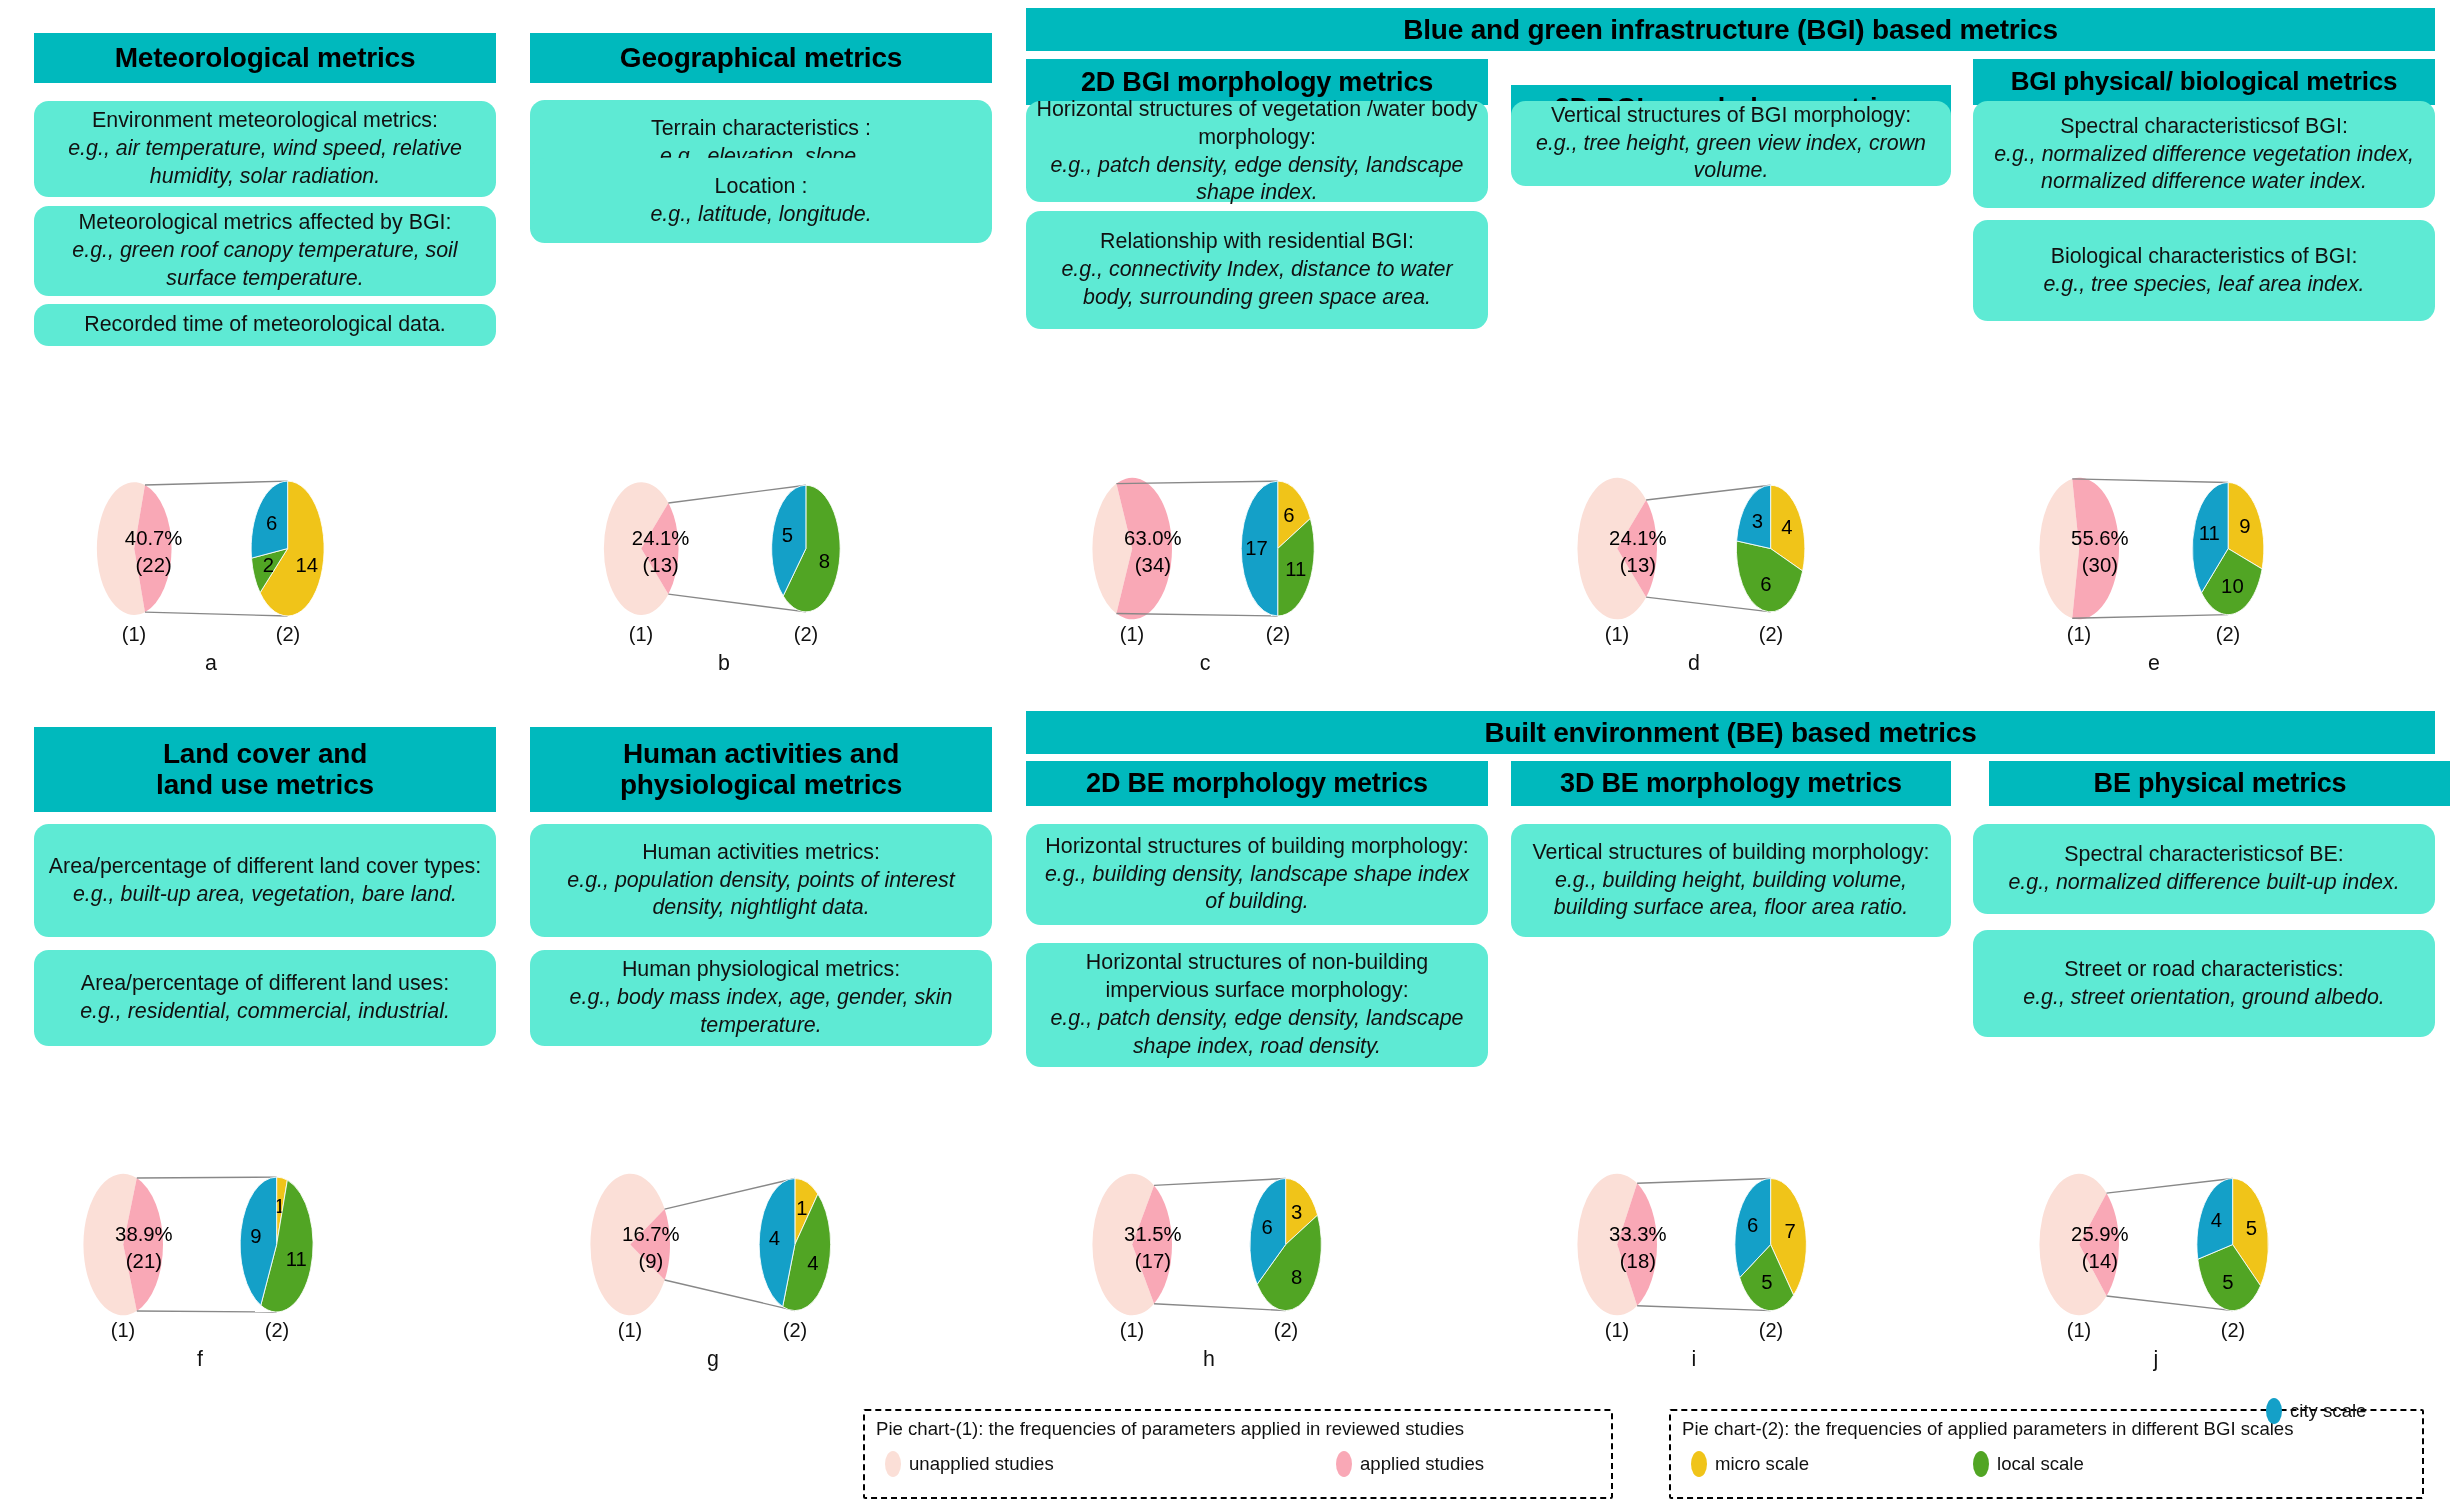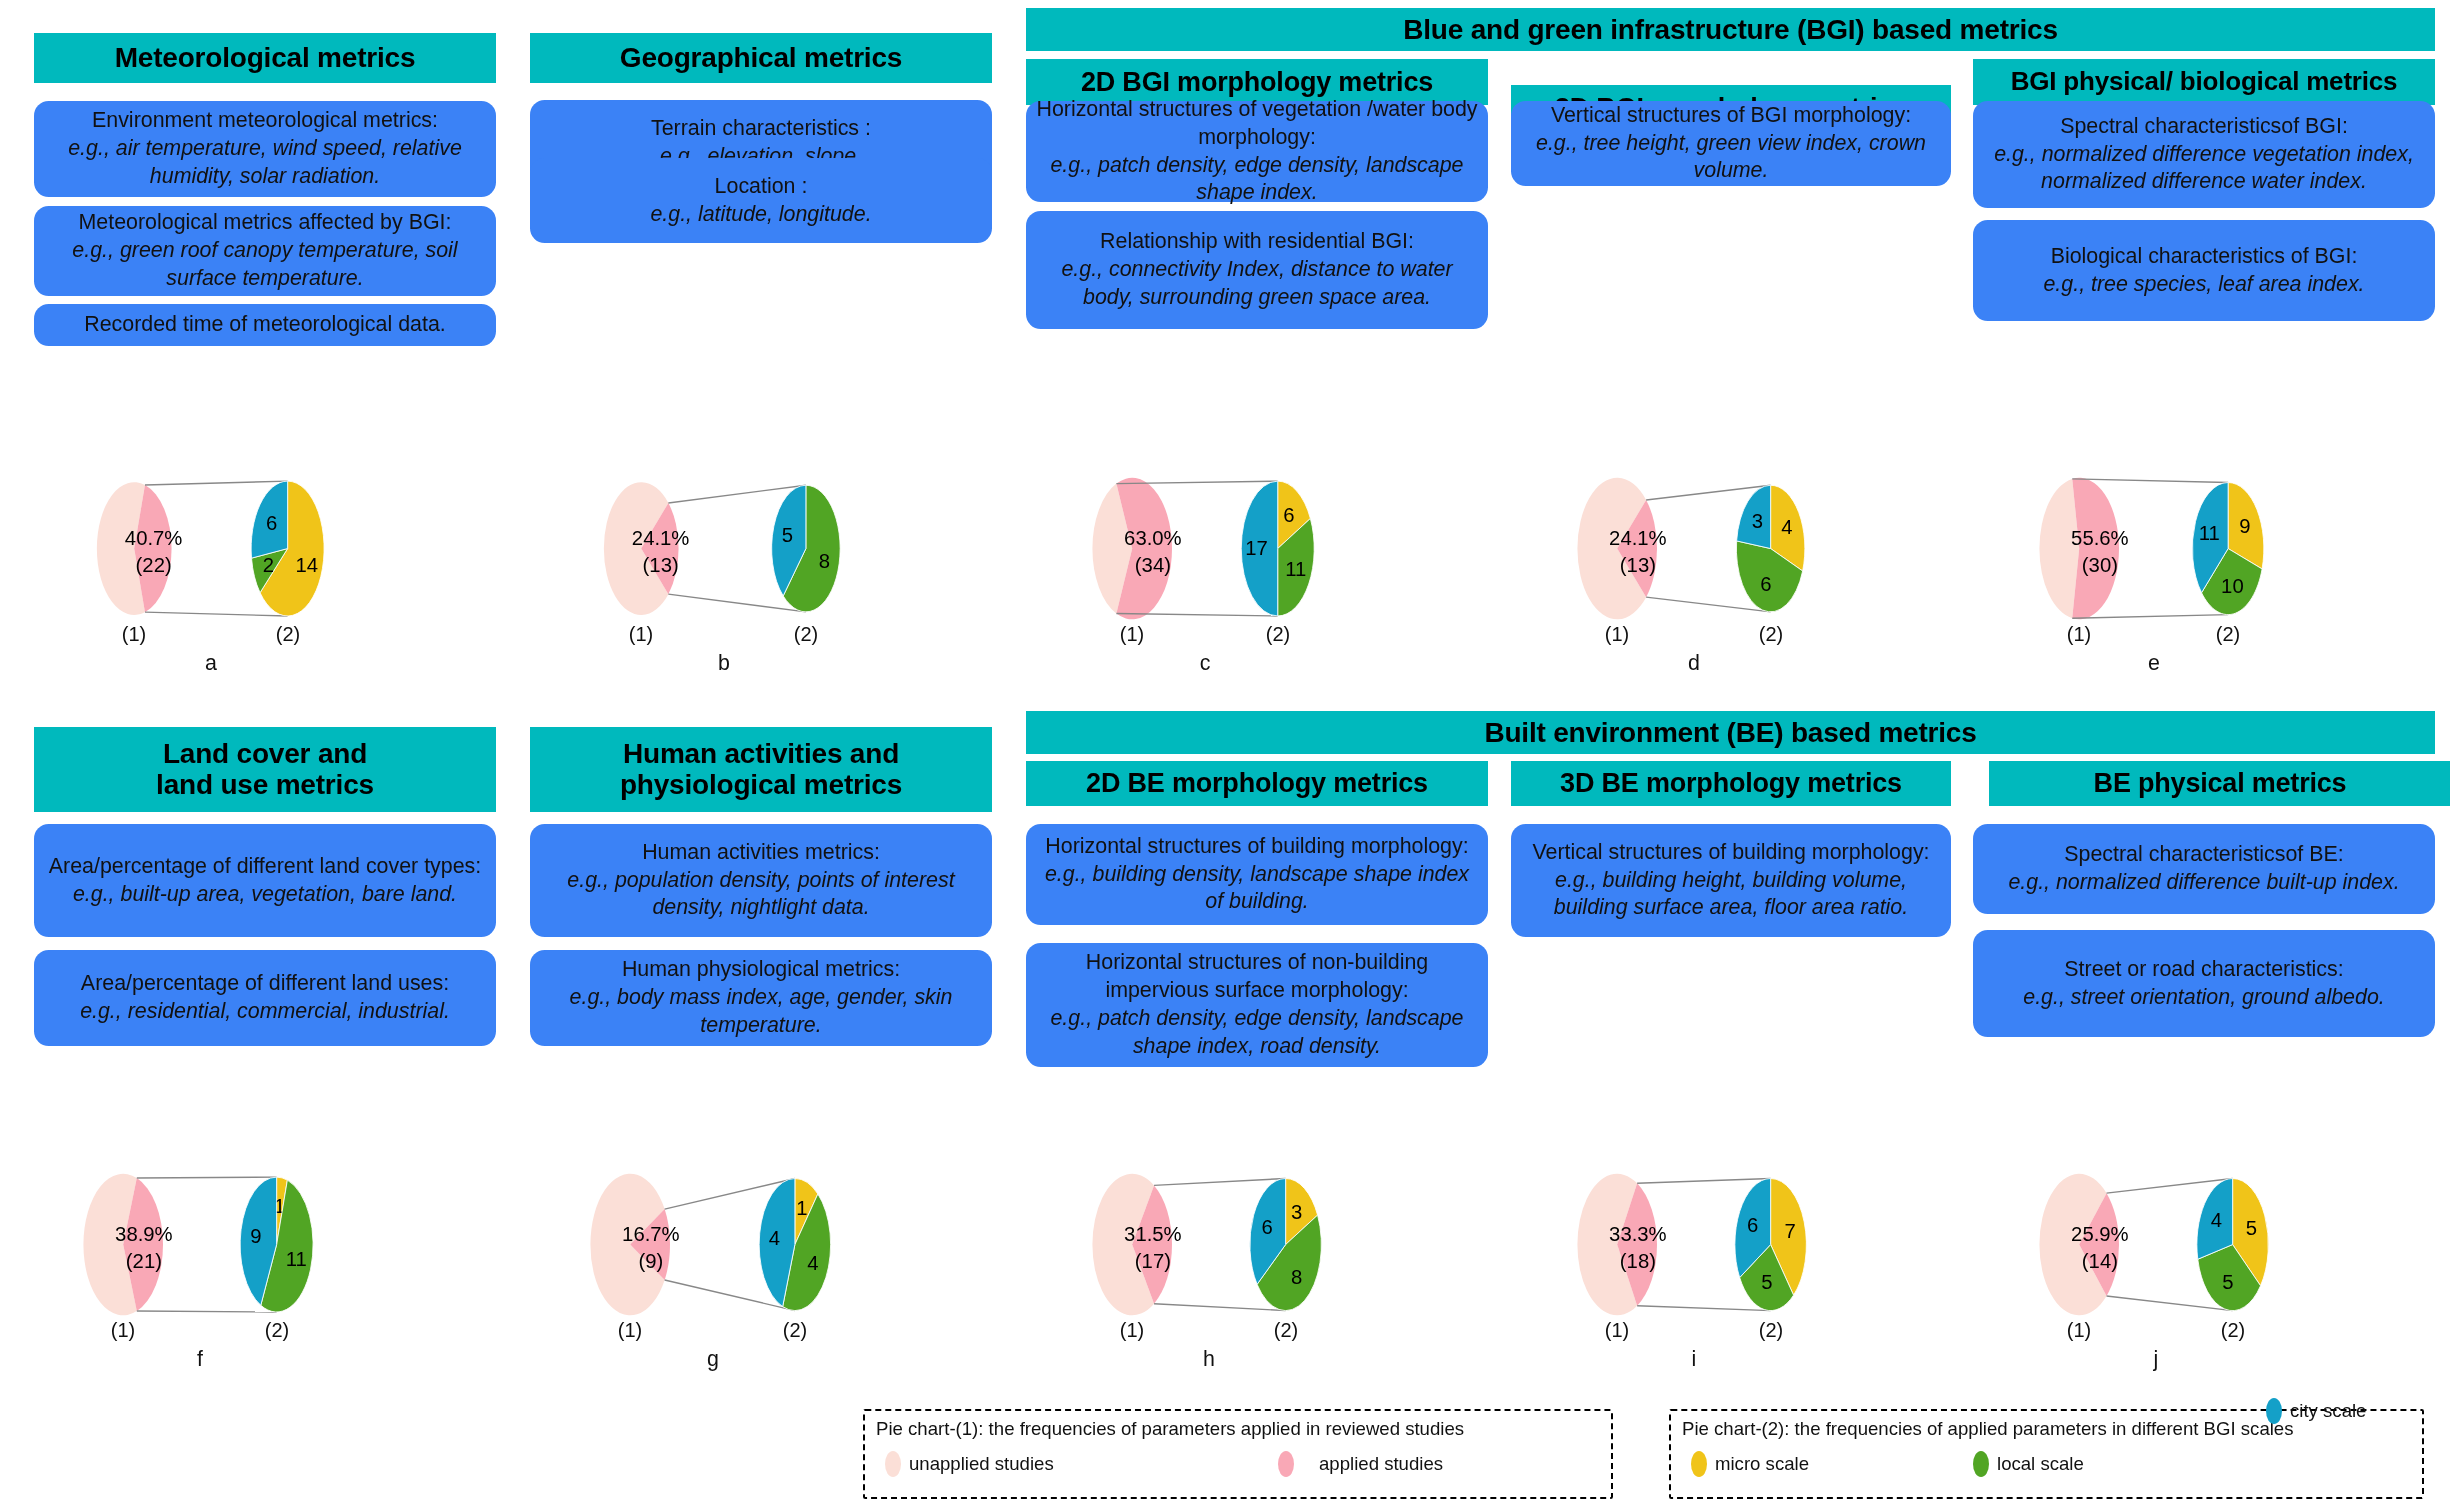--- a/index.html
+++ b/index.html
@@ -14,21 +14,21 @@
   .hdr{
     position:absolute;background:#00b9bd;
     display:flex;align-items:center;justify-content:center;
     text-align:center;font-weight:bold;color:#000;line-height:1.04;
     font-size:26px;letter-spacing:-0.2px;
   }
   .hdr.two-line{line-height:1.1;}
 
   
   .box{
-    position:absolute;background:#3b82f6;border-radius:14.7px;
+    position:absolute;background:#5eead4;border-radius:14.7px;
     display:flex;align-items:center;justify-content:center;
     text-align:center;padding:4.5px 8px;box-sizing:border-box;
   }
   .box p{margin:0;font-size:21.4px;line-height:1.30;}
   .box .it{font-style:italic;}
 
   
   .piegroup{position:absolute;}
   .sublabel{
     position:absolute;font-size:20px;text-align:center;width:68px;
@@ -312,21 +312,21 @@
       <div class="sublabel" style="left: 38px; top: 141px;">(1)</div>
       <div class="sublabel" style="left: 192px; top: 141px;">(2)</div>
       <div class="panel-letter" style="left: 115px; top: 169px;">j</div>
     </div>
     <div class="legendbox" style="left: 863px; top: 1409px; width: 750px; height: 90px;"></div>
     <div class="legendtitle" style="left: 876px; top: 1418px;">Pie chart-(1): the frequencies of parameters applied in reviewed studies</div>
     <div class="legenditem" style="left: 885px; top: 1451px;">
       <span class="swatch" style="background: rgb(251, 223, 215);"></span>
       <span class="lbl">unapplied studies</span>
     </div>
-    <div class="legenditem" style="left: 1278px; top: 1451px; gap: 17px;">
+    <div class="legenditem" style="left: 1336px; top: 1451px;">
       <span class="swatch" style="background: rgb(249, 168, 182);"></span>
       <span class="lbl">applied studies</span>
     </div>
     <div class="legendbox" style="left: 1669px; top: 1409px; width: 755px; height: 90px;"></div>
     <div class="legendtitle" style="left: 1682px; top: 1418px;">Pie chart-(2): the frequencies of applied parameters in different BGI scales</div>
     <div class="legenditem" style="left: 1691px; top: 1451px;">
       <span class="swatch" style="background: rgb(240, 196, 25);"></span>
       <span class="lbl">micro scale</span>
     </div>
     <div class="legenditem" style="left: 1973px; top: 1451px;">

